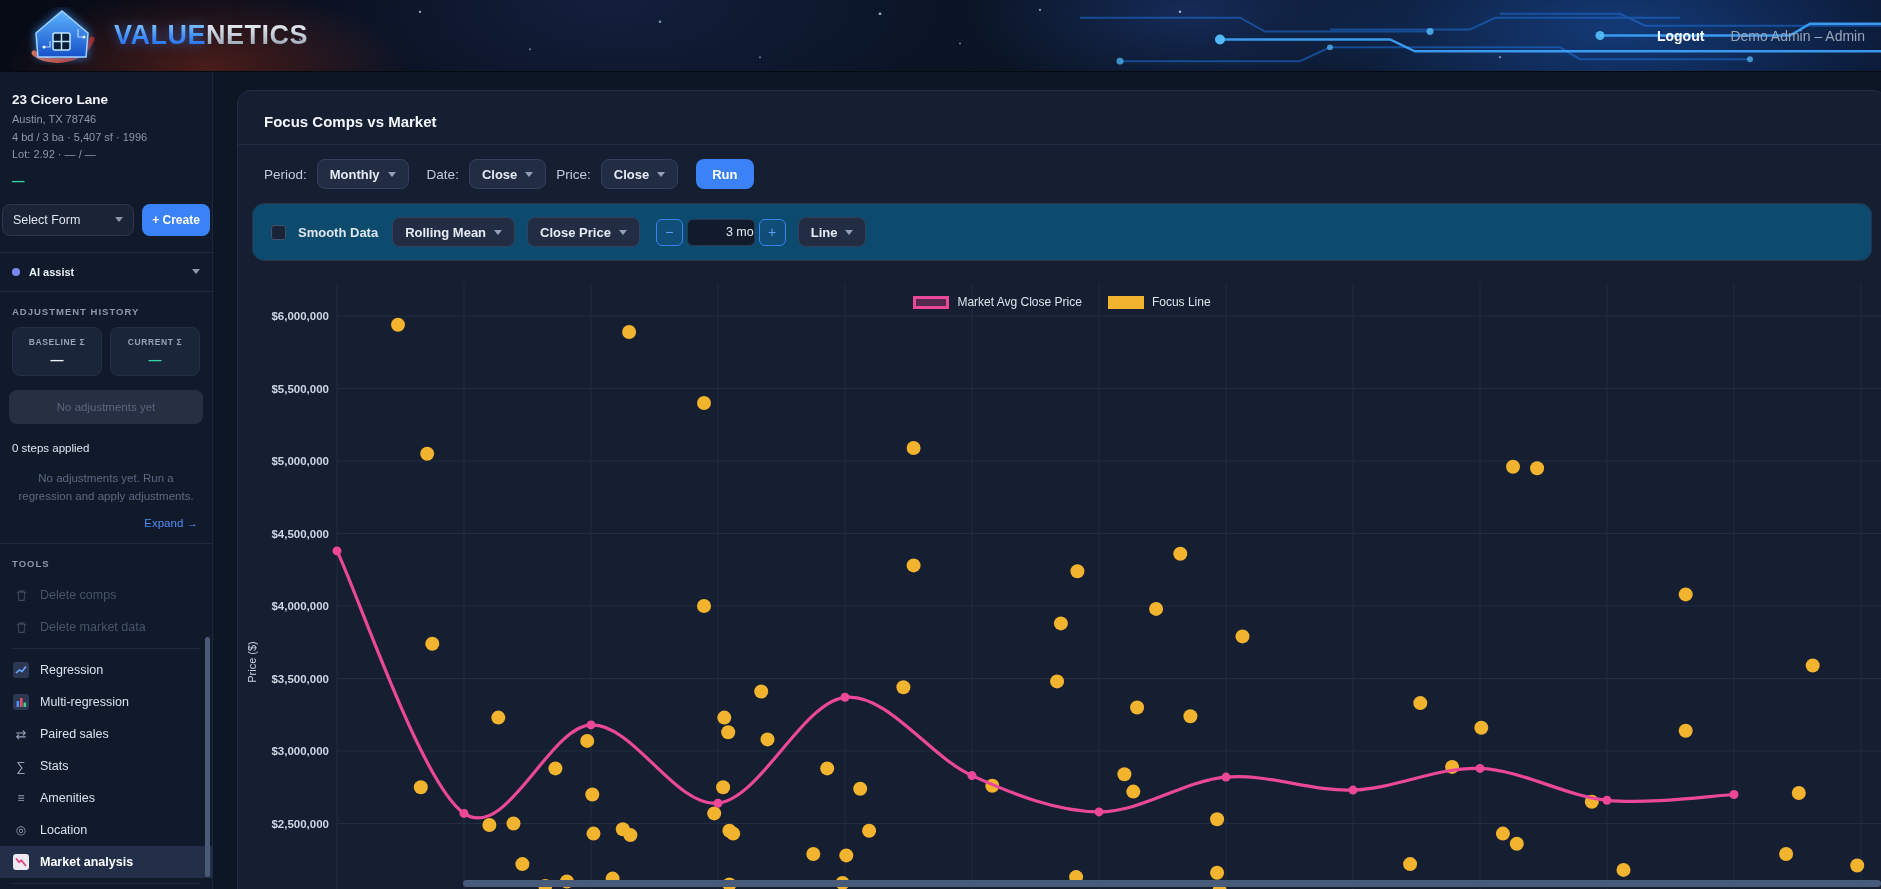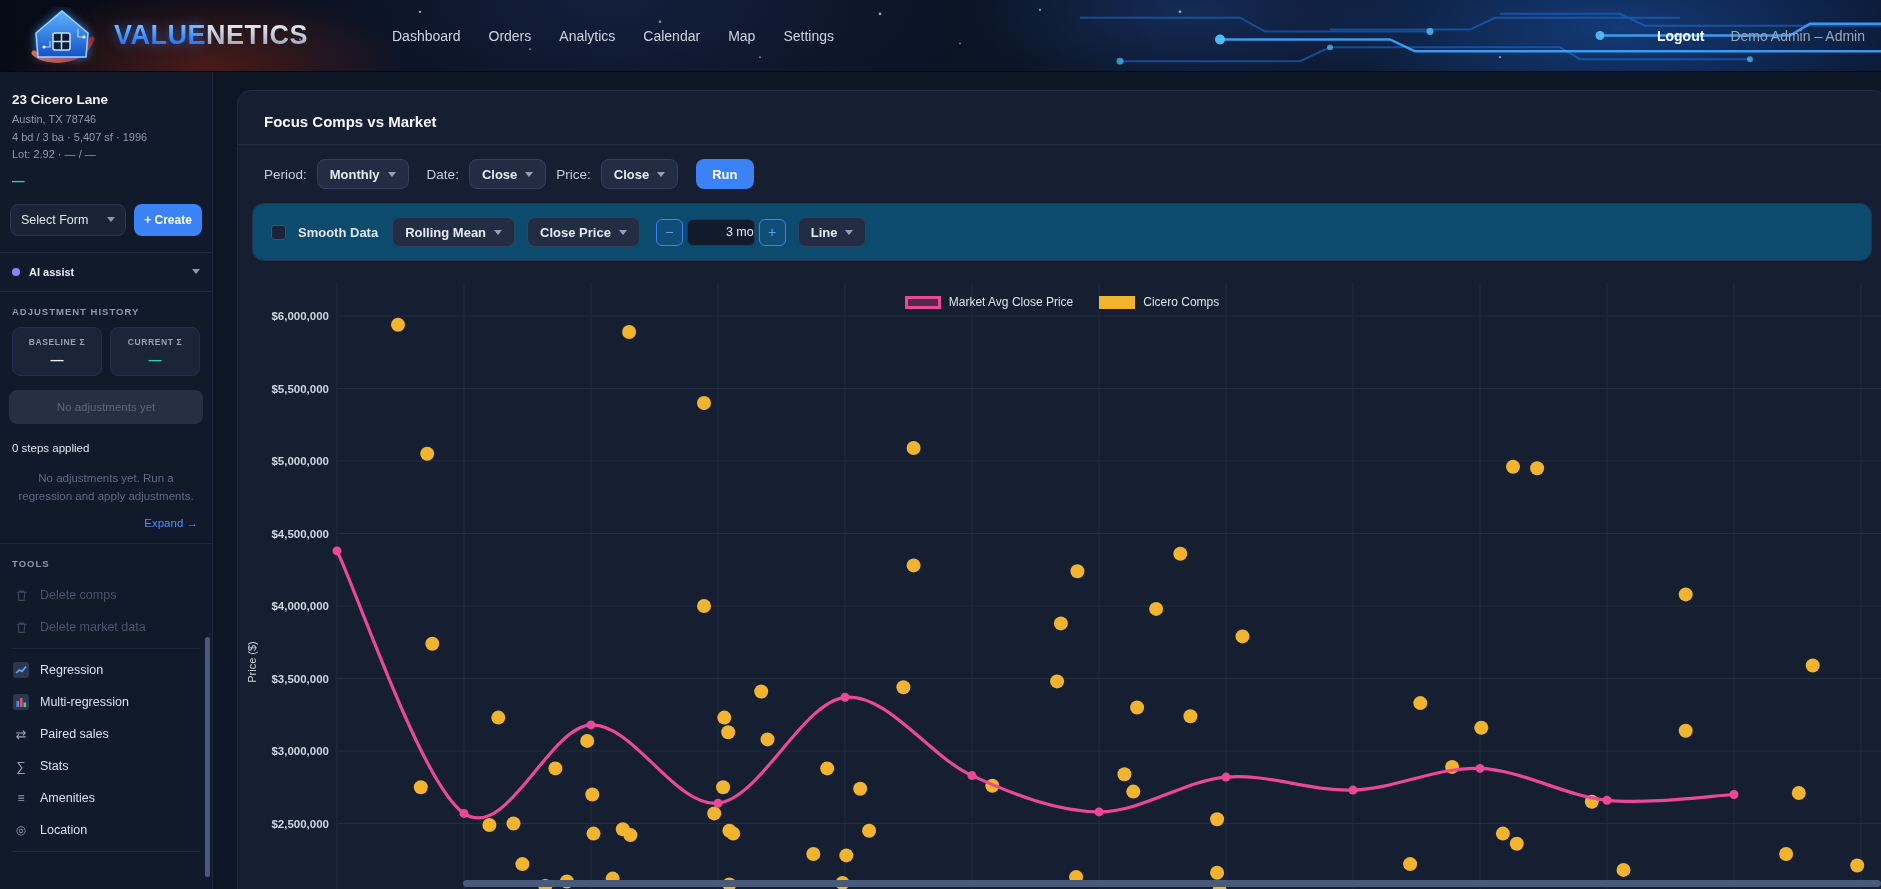--- a/index.html
+++ b/index.html
@@ -30,21 +30,21 @@
   .user { font-size:14px; color:#9aa6b9; white-space:nowrap; margin-right:-10px; }
 
   
   .layout { display:flex; height:817px; width:100%; }
 
   
   .sidebar { position:relative; width:213px; flex:0 0 213px; background:#101a2b; border-right:1px solid #1c2739; padding-top:12px; overflow:hidden; }
   .addr { font-size:13.5px; font-weight:700; color:#f2f5fa; padding:8px 12px 4px; }
   .addr-sub { font-size:11px; color:#8d98ab; line-height:1.6; padding:0 12px; }
   .status-dash { color:#2fd6a4; font-weight:700; font-size:12.5px; padding:10px 12px 0; }
-  .form-row { display:flex; gap:8px; padding:16px 10px 16px; align-items:center; }
+  .form-row { display:flex; gap:8px; padding:16px 2px 16px; align-items:center; }
   .select-form { flex:1; height:32px; background:#1a2436; border:1px solid #2b3750; border-radius:8px; display:flex; align-items:center; justify-content:space-between; padding:0 10px; font-size:12.5px; color:#dfe5ee; cursor:pointer; }
   .create-btn { width:68px; height:32px; background:#3b82f6; border-radius:8px; color:#fff; font-size:12px; font-weight:700; display:flex; align-items:center; justify-content:center; cursor:pointer; }
   .sb-divider { height:1px; background:#1e293c; }
   .ai-row { display:flex; align-items:center; gap:9px; padding:13px 12px; cursor:pointer; }
   .ai-dot { width:8px; height:8px; border-radius:50%; background:#8286f2; }
   .ai-label { font-size:11px; font-weight:700; color:#eaeef5; }
   .caret { width:0; height:0; border-left:4px solid transparent; border-right:4px solid transparent; border-top:5px solid #8d98ab; display:inline-block; }
   .ai-row .caret { margin-left:auto; }
   .sec-title { font-size:9.5px; font-weight:700; letter-spacing:1px; color:#8d98ab; padding:14px 12px 10px; }
   .stat-boxes { display:flex; gap:8px; padding:0 12px; }
@@ -146,28 +146,20 @@
         <path d="M8,46 C22,58 56,57 66,32" stroke="url(#rg)" stroke-width="5" fill="none" stroke-linecap="round" opacity="0.95"></path>
         <path d="M36,4 L62,26 L60,50 L12,50 L10,26 Z" fill="url(#hg)" stroke="#9fd4ff" stroke-width="1.5" style="filter:drop-shadow(0 0 5px rgba(64,150,255,.8))"></path>
         <rect x="27" y="26" width="17" height="17" rx="2" fill="#0a1c36" stroke="#bfe3ff" stroke-width="1.5"></rect>
         <path d="M35.5,26 V43 M27,34.5 H44" stroke="#bfe3ff" stroke-width="1.5"></path>
         <path d="M18,40 h6 v-6 M52,22 v8 h6" stroke="#cfeaff" stroke-width="1.2" fill="none" opacity=".8"></path>
         <circle cx="18" cy="40" r="1.6" fill="#e8f5ff"></circle>
           <circle cx="58" cy="30" r="1.6" fill="#e8f5ff"></circle>
       </svg>
       <div class="logo-text"><span class="lv">VALUE</span><span class="ln">NETICS</span></div>
     </div>
-    <div class="nav" id="nav-root">
-        <div class="nav-item">Dashboard</div>
-        <div class="nav-item">Orders</div>
-        <div class="nav-item">Analytics</div>
-        <div class="nav-item">Calendar</div>
-        <div class="nav-item">Map</div>
-        <div class="nav-item">Settings</div>
-      </div>
     <div class="header-spacer"></div>
     <div class="logout">Logout</div>
     <div class="user">Demo Admin – Admin</div>
   </div>
 </div>
 
 <div class="layout">
 
   <div class="sidebar">
     <div class="addr">23 Cicero Lane</div>
@@ -263,20 +255,29 @@
             <span style="font-size:12px">≡</span>
           </span>
           <span>Amenities</span>
         </div>
         <div class="tool-row">
           <span class="tool-icon">
             <span style="font-size:12px">◎</span>
           </span>
           <span>Location</span>
         </div>
+        <div class="tool-row active">
+          <span class="tool-icon">
+            <svg width="16" height="16" viewBox="0 0 16 16">
+              <rect width="16" height="16" rx="3" fill="#ece9f2"></rect>
+              <polyline points="3,4.5 6,8 8.5,6.5 13,12" stroke="#e0447e" stroke-width="1.8" fill="none"></polyline>
+            </svg>
+          </span>
+          <span>Market analysis</span>
+        </div>
         <div class="tool-divider"></div>
       </div>
     <div class="sb-scrollbar"></div>
   </div>
 
   <div class="main">
     <div class="card">
       <div class="card-head">
         <div class="card-title">Focus Comps vs Market</div>
       </div>
@@ -324,21 +325,21 @@
       </div>
 
       <div class="chart-wrap">
         <div class="legend">
           <div class="legend-item">
             <span class="legend-swatch line-sw"></span>
             <span class="legend-label">Market Avg Close Price</span>
           </div>
           <div class="legend-item">
             <span class="legend-swatch dot-sw"></span>
-            <span class="legend-label">Cicero Comps</span>
+            <span class="legend-label">Focus Line</span>
           </div>
         </div>
         <svg id="chart-svg" width="1643" height="640">
             <g stroke="#232d41" stroke-width="1">
               <line x1="99" y1="47" x2="1643" y2="47"></line>
               <line x1="99" y1="119.5" x2="1643" y2="119.5"></line>
               <line x1="99" y1="192" x2="1643" y2="192"></line>
               <line x1="99" y1="264.5" x2="1643" y2="264.5"></line>
               <line x1="99" y1="337" x2="1643" y2="337"></line>
               <line x1="99" y1="409.5" x2="1643" y2="409.5"></line>

